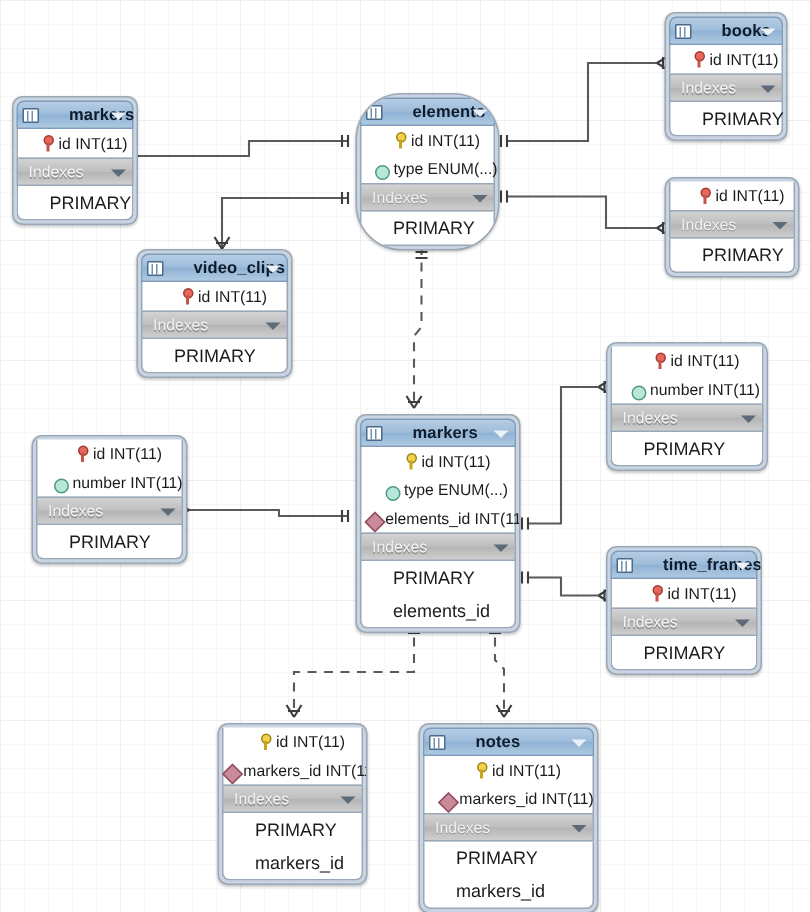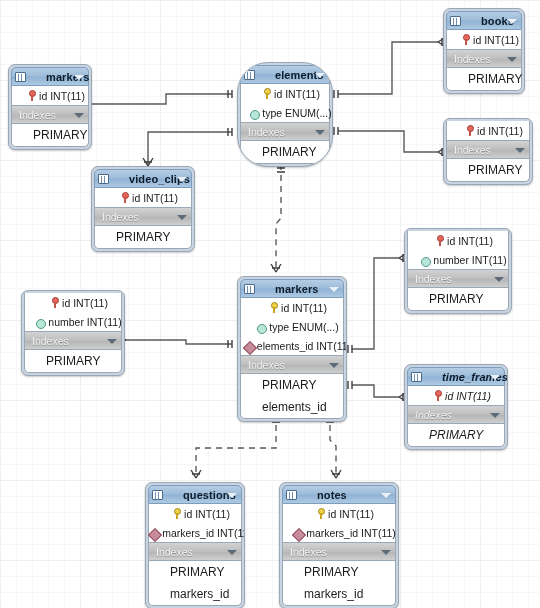--- a/index.html
+++ b/index.html
@@ -375,46 +375,41 @@
           </div>
         </div>
         <div class="idx-header">
           <span class="idx-title">Indexes</span>
           <span class="caret dark"></span>
         </div>
         <div class="idx-list">
           <div class="idx-row">PRIMARY</div>
         </div>
       </div>
-      <div class="table" style="left: 404px; top: 364px; width: 104px; font-style: italic;">
+      <div class="table" style="left: 404px; top: 364px; width: 104px;">
         <div class="t-header">
           <span class="tbl-icon"></span>
           <span class="t-title">time_frames</span>
           <span class="caret"></span>
         </div>
         <div class="cols">
           <div class="col">
             <span class="key-ico pkr"></span>
             <span>id INT(11)</span>
           </div>
         </div>
         <div class="idx-header">
           <span class="idx-title">Indexes</span>
           <span class="caret dark"></span>
         </div>
         <div class="idx-list">
           <div class="idx-row">PRIMARY</div>
         </div>
       </div>
       <div class="table" style="left: 145px; top: 482px; width: 100px;">
-        <div class="t-header">
-          <span class="tbl-icon"></span>
-          <span class="t-title">questions</span>
-          <span class="caret"></span>
-        </div>
         <div class="cols">
           <div class="col">
             <span class="key-ico pk"></span>
             <span>id INT(11)</span>
           </div>
           <div class="col">
             <span class="key-ico fk"></span>
             <span>markers_id INT(11)</span>
           </div>
         </div>

